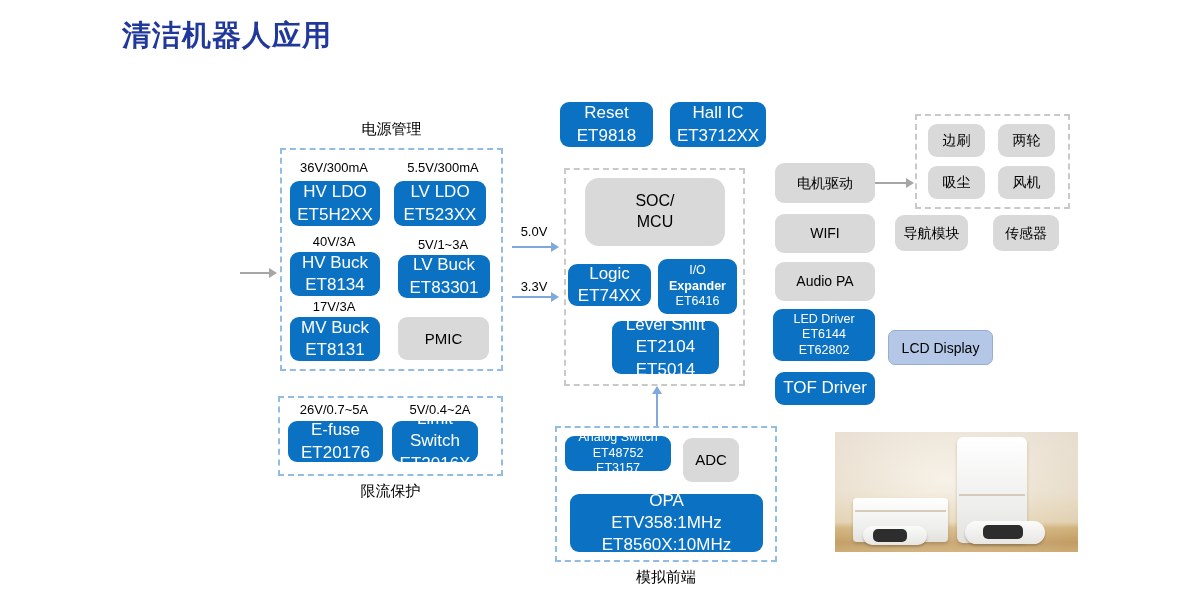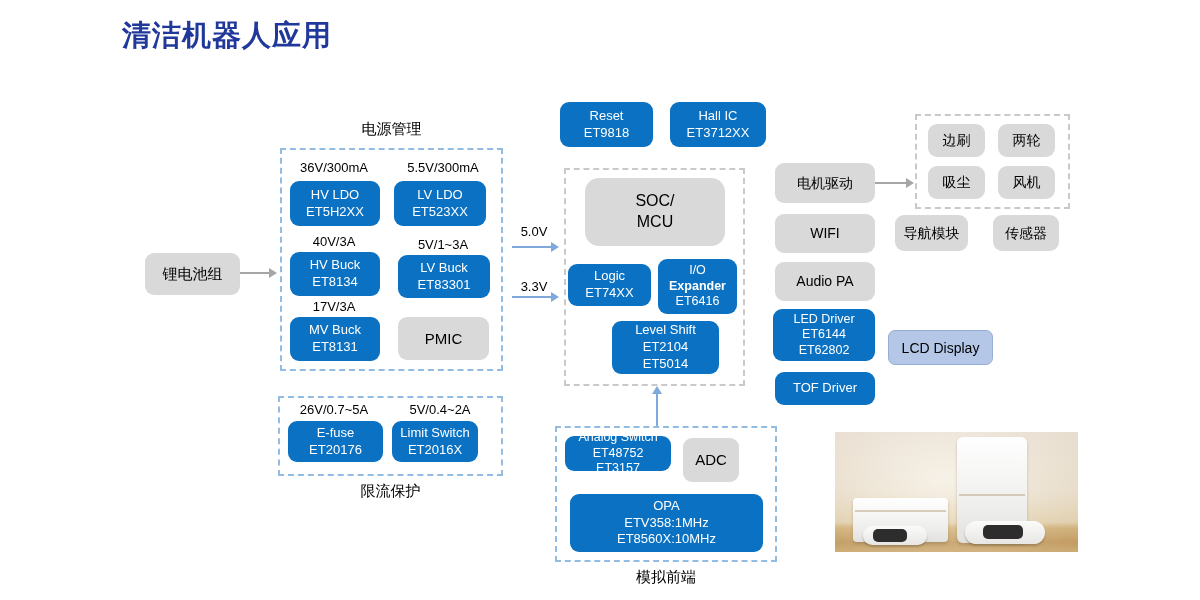--- a/index.html
+++ b/index.html
@@ -6,21 +6,21 @@
     --chip_blue:#0B71C2; --box_gray:#D9D9D9; --lcd_fill:#B4C7E7; --title_blue:#21389B;
     --dashed_blue:#92BCE4; --dashed_gray:#C9C9C9; --arrow_gray:#A6A6A6; --arrow_blue:#7FA8DC;
   }
   *{margin:0;padding:0;box-sizing:border-box;}
   html,body{background:#fff;}
   body{font-family:"Liberation Sans","DejaVu Sans",sans-serif;}
   .stage{position:relative;width:1200px;height:600px;background:#fff;overflow:hidden;}
   .title{position:absolute;font-size:29px;font-weight:700;color:var(--title_blue);letter-spacing:1px;}
   .chip{position:absolute;background:var(--chip_blue);color:#fff;border-radius:9px;
         display:flex;flex-direction:column;align-items:center;justify-content:center;
-        font-size:13px;line-height:1.3;text-align:center;}
+        font-size:17px;line-height:1.3;text-align:center;}
   .chip.small{font-size:12.5px;line-height:1.25;}
   .gbox{position:absolute;background:var(--box_gray);color:#000;border-radius:9px;
         display:flex;flex-direction:column;align-items:center;justify-content:center;
         font-size:14px;line-height:1.3;text-align:center;}
   .lcd{position:absolute;background:var(--lcd_fill);border:1px solid #96ADD6;color:#000;border-radius:7px;
        display:flex;align-items:center;justify-content:center;font-size:14px;}
   .note{position:absolute;font-size:13px;color:#000;text-align:center;white-space:nowrap;}
   .seclabel{position:absolute;font-size:15px;color:#000;text-align:center;}
   .dashed{position:absolute;border:2px dashed var(--dashed_blue);background:transparent;}
   .dashed.gray{border-color:var(--dashed_gray);}
@@ -44,23 +44,20 @@
      box-shadow:0 2px 2px rgba(110,90,60,0.4);}
   .lens{position:absolute;background:#2d2d2e;border-radius:5px;}
 </style>
 </head>
 <body>
 
 <div class="stage">
 
   <div class="title" style="left:122px;top:16px;">清洁机器人应用</div>
 
-  <div class="gbox" style="left:145px;top:253px;width:95px;height:42px;font-size:15px;">
-    <span>锂电池组</span>
-  </div>
   <div class="hline bg-gray" style="left:240px;top:272px;width:30px;"></div>
   <div class="tri tri-r" style="left:269px;top:268px;"></div>
 
   <div class="seclabel" style="left:280px;top:120px;width:223px;">电源管理</div>
   <div class="dashed" style="left:280px;top:148px;width:223px;height:223px;"></div>
 
   <div class="note" style="left:288px;top:160px;width:92px;">36V/300mA</div>
   <div class="note" style="left:396px;top:160px;width:94px;">5.5V/300mA</div>
   <div class="chip" style="left:290px;top:181px;width:90px;height:45px;">
     <span>HV LDO</span>

